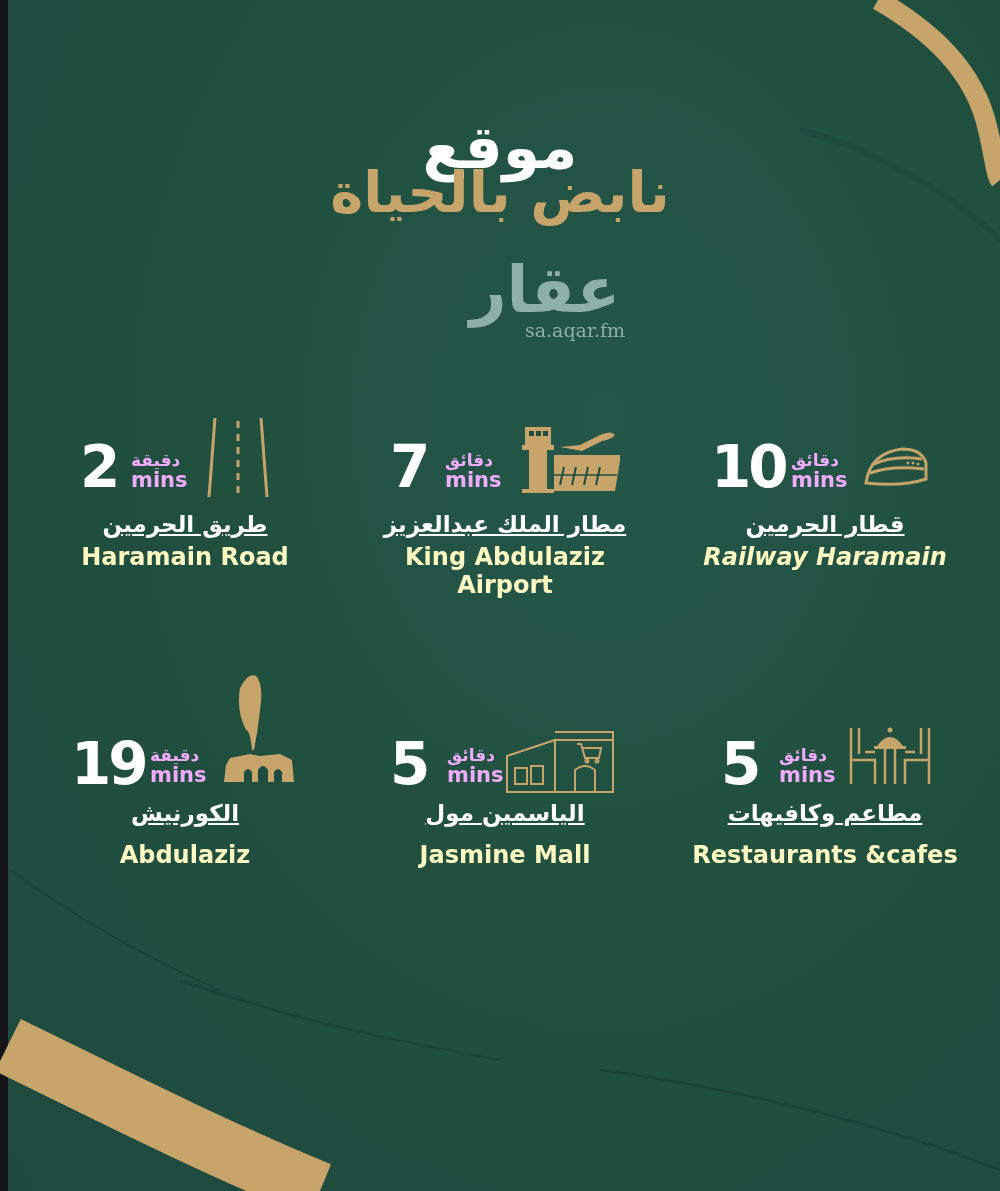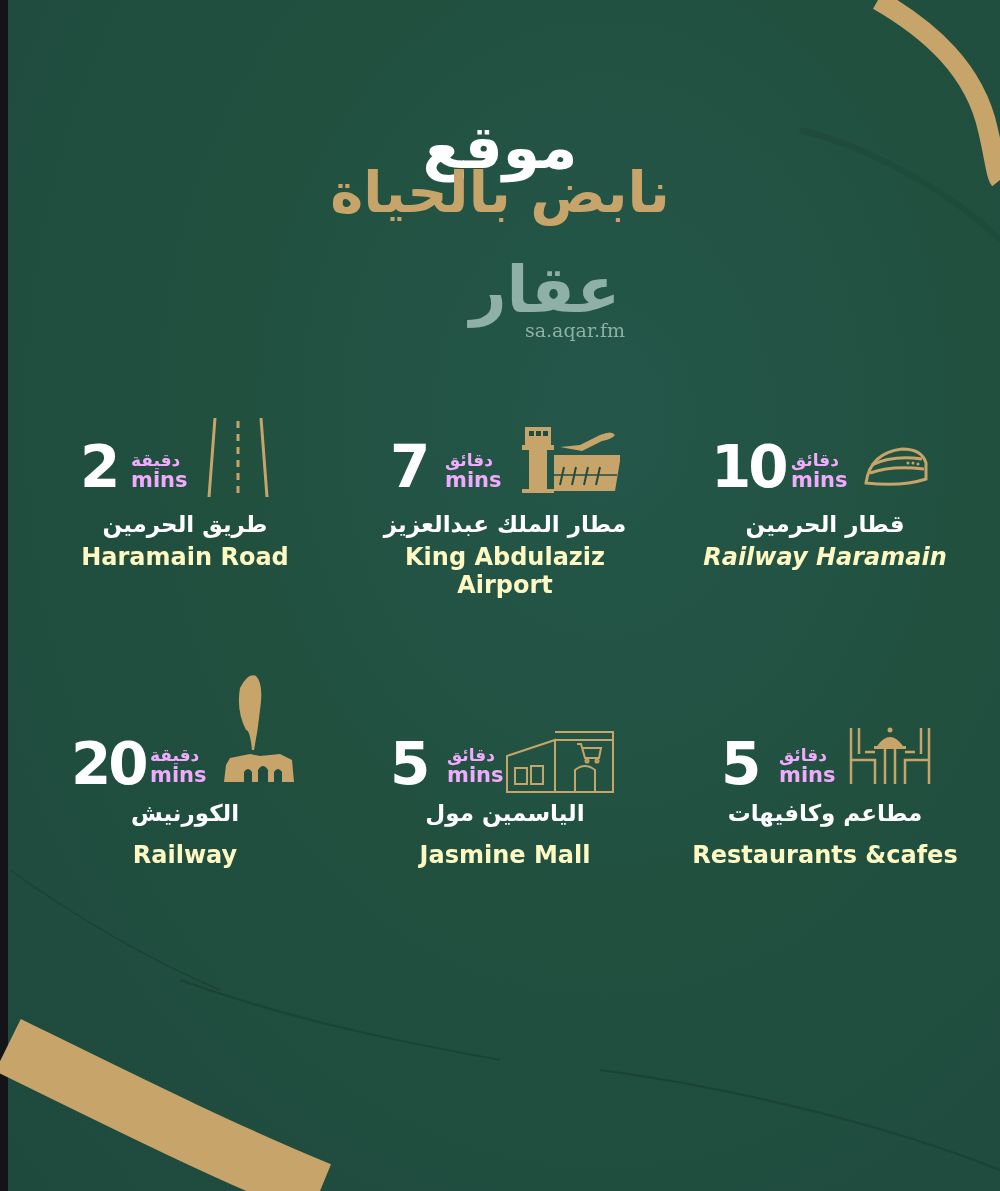--- a/index.html
+++ b/index.html
@@ -17,21 +17,21 @@
   .t2 { top:160px; font-size:56px; font-weight:bold; color:#c6a46a; letter-spacing:2px; }
   .watermark { position:absolute; left:465px; top:255px; width:160px; text-align:center; color:#8fb0a6; }
   .wm-ar { font-size:64px; font-weight:bold; line-height:70px; direction:rtl; }
   .wm-url { font-family:"DejaVu Serif", serif; font-size:19px; margin-top:-6px;text-align:right; }
   .item { position:absolute; width:300px; }
   .num { position:absolute; font-size:58px; font-weight:bold; color:#ffffff; line-height:60px; letter-spacing:-3px; }
   .unit { position:absolute; color:#f0abfc; text-align:left; }
   .unit .ar { font-size:17px; font-weight:bold; direction:rtl; text-align:left; line-height:18px; }
   .unit .en { font-size:21px; font-weight:bold; line-height:22px; }
   .icon { position:absolute; }
-  .label-ar { position:absolute; left:0; width:300px; text-align:center; font-size:23px; font-weight:bold; color:#ffffff; direction:rtl; }
+  .label-ar { position:absolute; left:0; width:300px; text-align:center; font-size:23px; font-weight:bold; color:#ffffff; direction:rtl;text-decoration:underline; }
   .label-en { position:absolute; left:0; width:300px; text-align:center; font-size:24px; font-weight:bold; color:#fef9c3; }
 </style>
 </head>
 <body>
 
 <div class="left-edge"></div>
 <div class="bg"></div>
 
 <svg class="deco" width="1000" height="1191">
   <path d="M878 0 C 930 30, 975 70, 988 130 C 995 160, 996 175, 1000 180" stroke="#c6a46a" stroke-width="20" fill="none"></path>
@@ -101,32 +101,32 @@
     <path d="M8 30 Q30 22 62 26" stroke="#c6a46a" stroke-width="3" fill="none"></path>
     <circle cx="46" cy="20" r="1.5" fill="#c6a46a"></circle>
       <circle cx="51" cy="20" r="1.5" fill="#c6a46a"></circle>
       <circle cx="56" cy="21" r="1.5" fill="#c6a46a"></circle>
   </svg>
   <div class="label-ar" style="top:96px;">قطار الحرمين</div>
   <div class="label-en" style="top:128px;font-style:italic;">Railway Haramain</div>
 </div>
 
 <div class="item" style="left:35px; top:670px;">
-  <div class="num" style="left:36px; top:64px;">20</div>
+  <div class="num" style="left:36px; top:64px;">19</div>
   <div class="unit" style="left:115px; top:76px;">
     <div class="ar">دقيقة</div>
     <div class="en">mins</div>
   </div>
   <svg class="icon" style="left:187px; top:0px;" width="75" height="115">
     <path d="M24 60 Q14 40 18 18 Q26 2 34 6 Q42 14 38 40 Q36 60 32 80 L30 80 Q28 60 24 60 Z" fill="#c6a46a"></path>
     <path d="M4 95 L8 88 L28 84 L38 86 L58 84 L70 90 L72 112 L2 112 Z" fill="#c6a46a"></path>
     <path d="M22 112 L22 102 Q26 96 30 102 L30 112 Z M36 112 L36 100 Q41 92 46 100 L46 112 Z M52 112 L52 102 Q56 96 60 102 L60 112 Z" fill="#1f4c40"></path>
   </svg>
   <div class="label-ar" style="top:130px;">الكورنيش</div>
-  <div class="label-en" style="top:171px;">Railway</div>
+  <div class="label-en" style="top:171px;">Abdulaziz</div>
 </div>
 
 <div class="item" style="left:355px; top:720px;">
   <div class="num" style="left:35px; top:14px;">5</div>
   <div class="unit" style="left:92px; top:26px;">
     <div class="ar">دقائق</div>
     <div class="en">mins</div>
   </div>
   <svg class="icon" style="left:150px; top:8px;" width="112" height="66">
     <g fill="none" stroke="#c6a46a" stroke-width="2">

